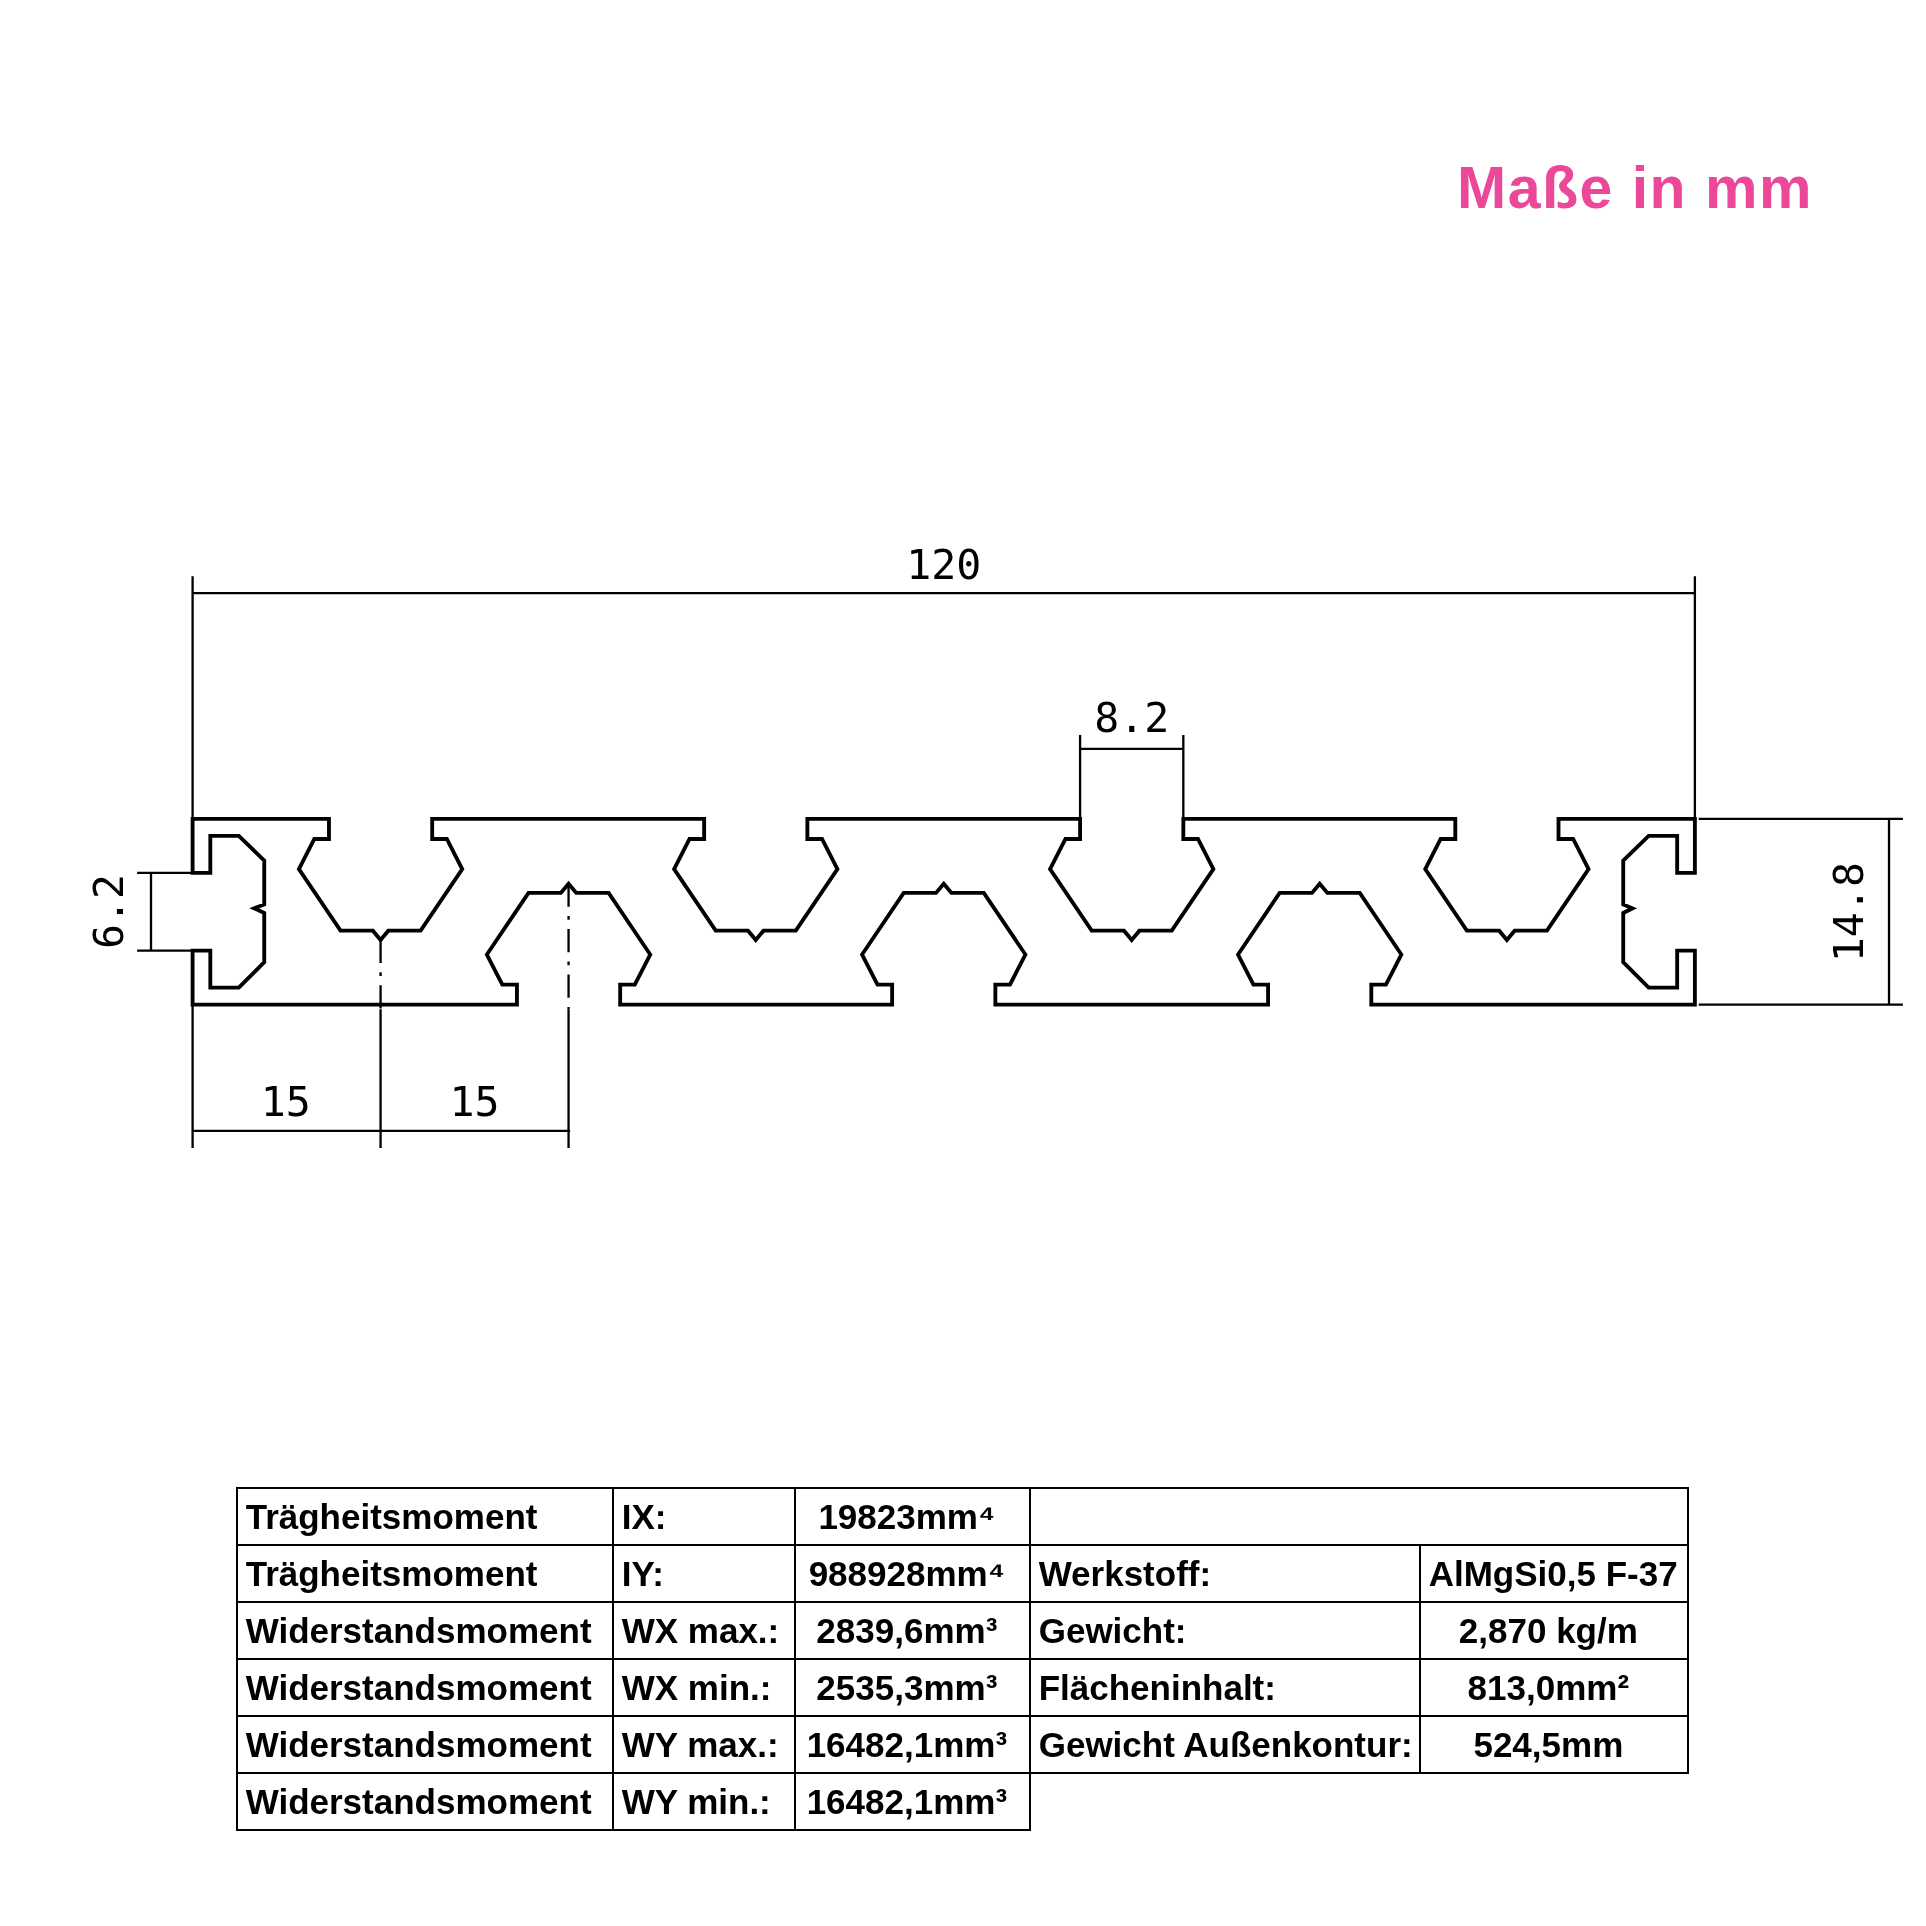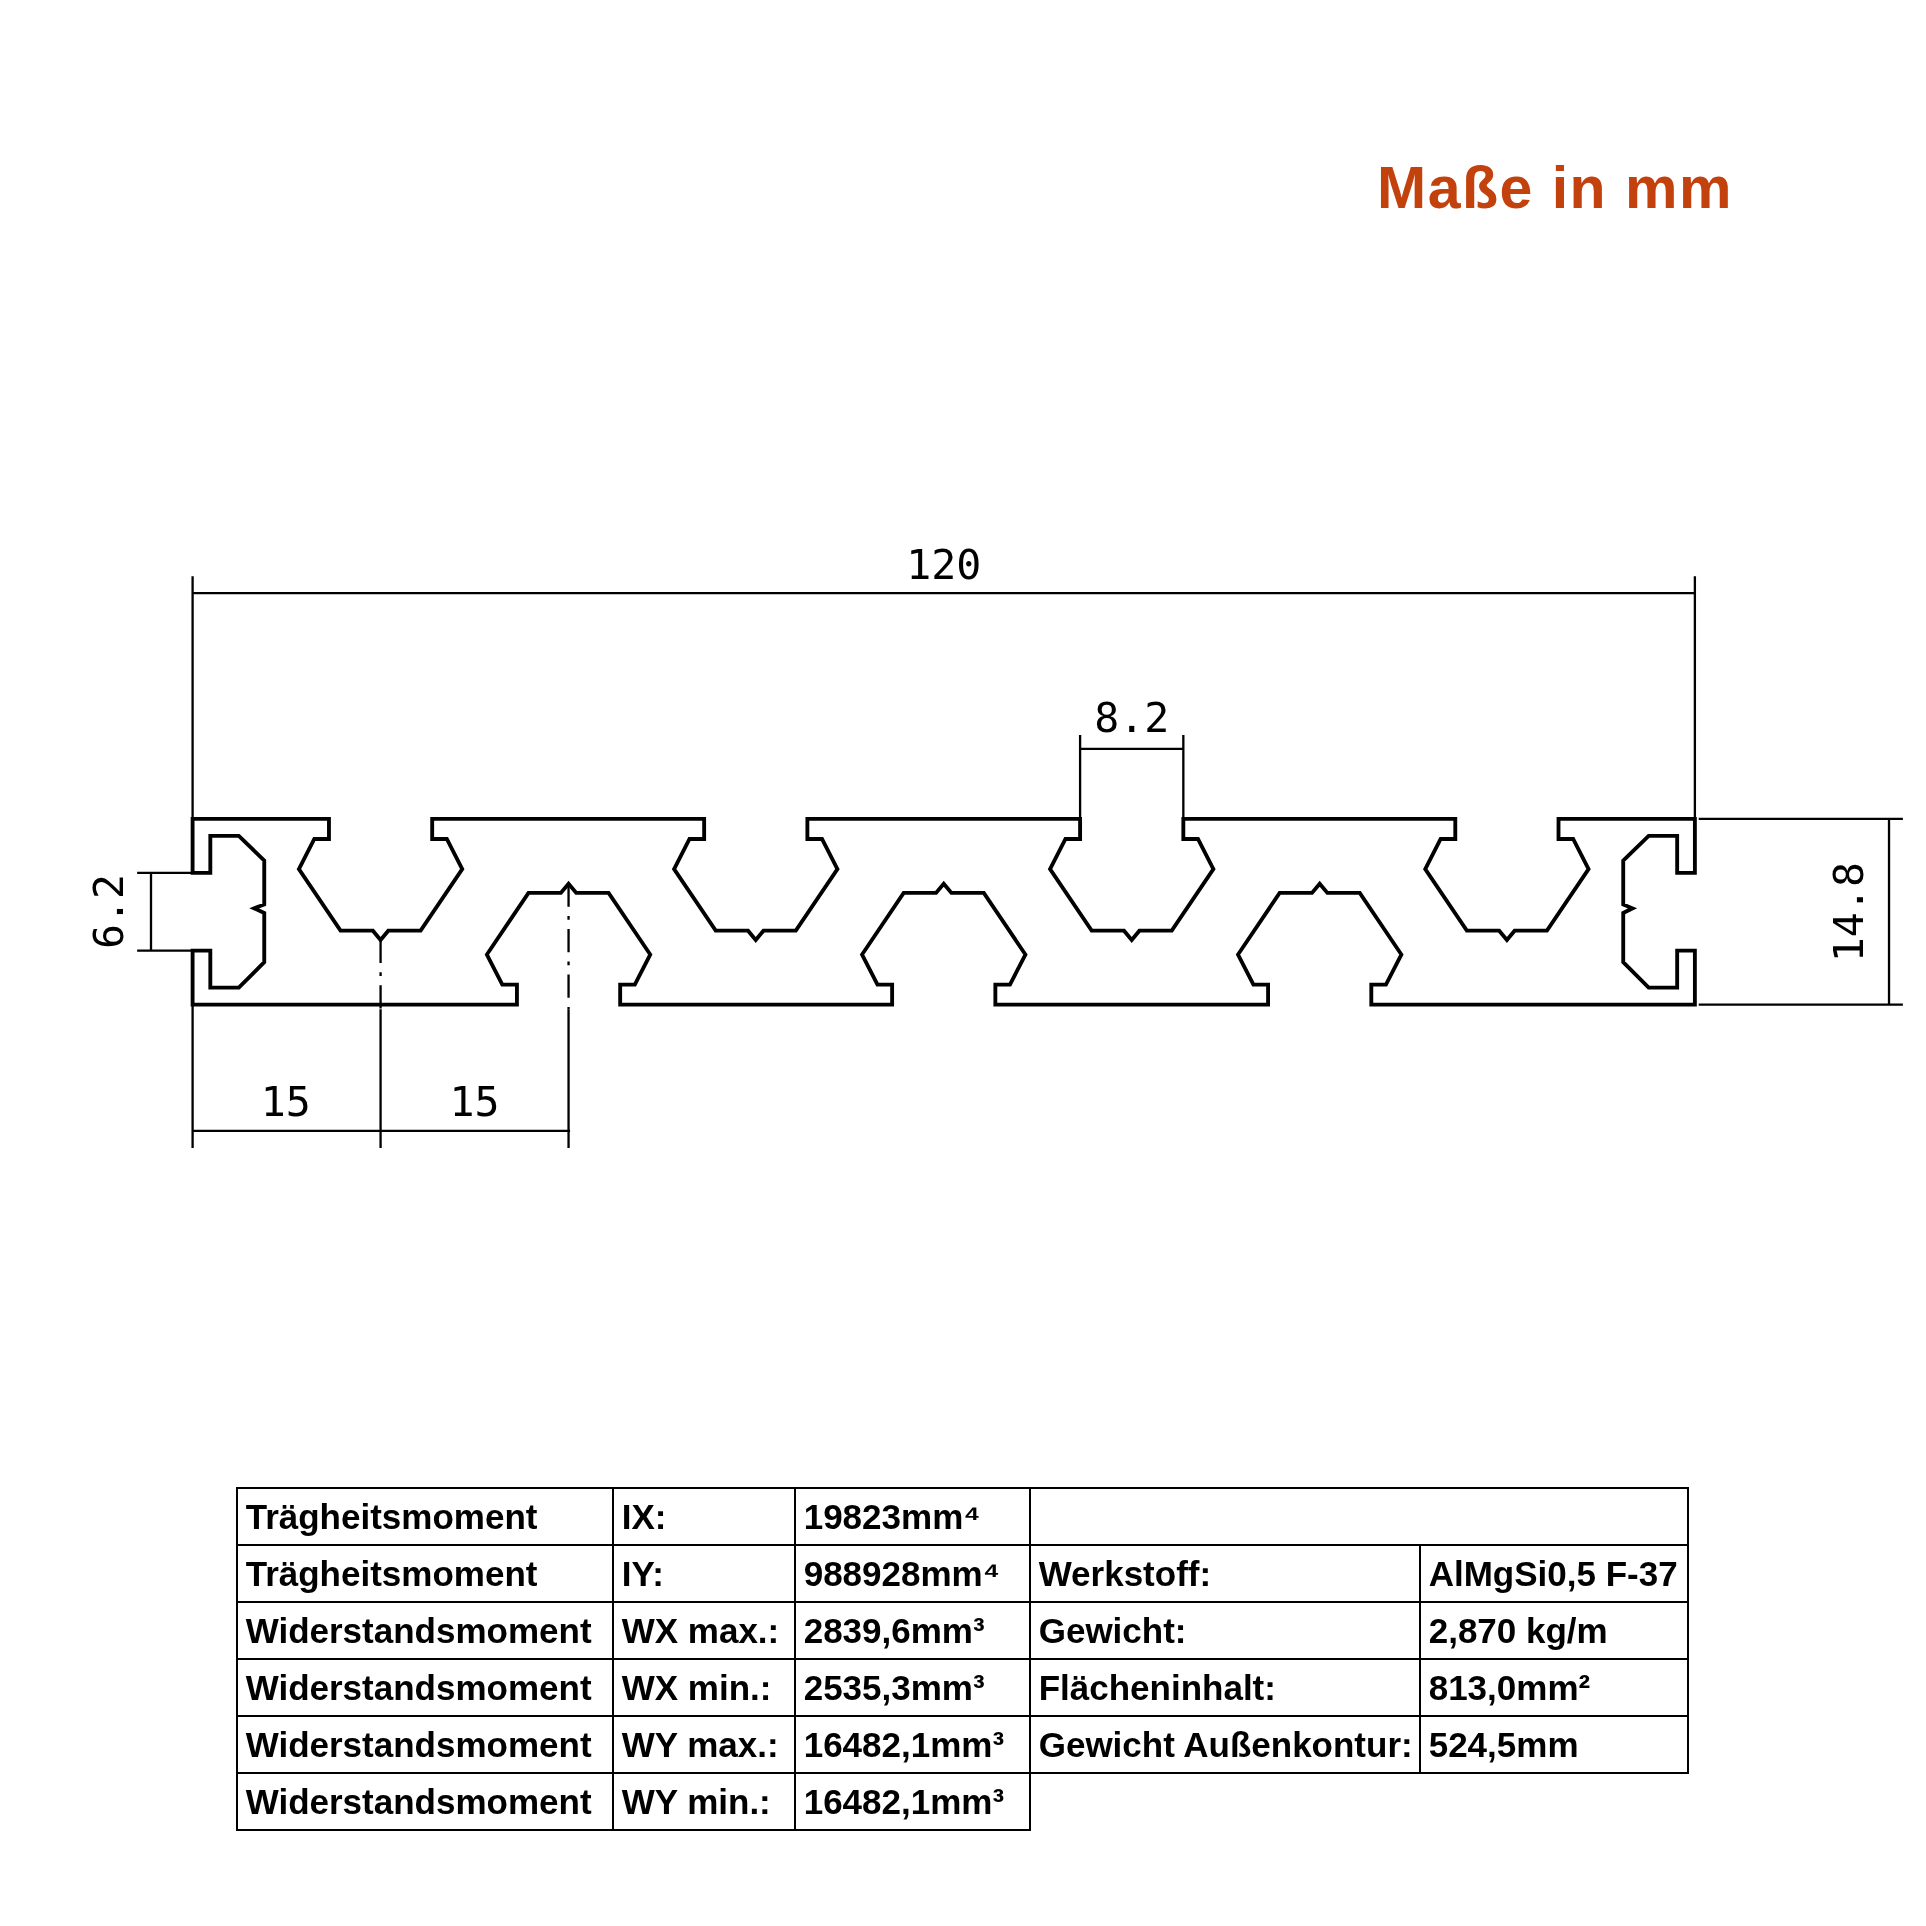--- a/index.html
+++ b/index.html
@@ -1,34 +1,34 @@
 <!DOCTYPE html>
 <html style="font-size:12.3px"><head>
 <meta charset="utf-8">
 <style>
   html,body{margin:0;padding:0;background:#ffffff;}
   #page{position:relative;width:1926px;height:1926px;background:#ffffff;overflow:hidden;
         font-family:"Liberation Sans","DejaVu Sans",sans-serif;color:#000;}
   
-  #units-note{position:absolute;left:1377px;top:154px;width:462px;
-              font-size:59px;font-weight:bold;letter-spacing:1.5px;color:#c2410c;}
+  #units-note{position:absolute;left:1457px;top:154px;width:462px;
+              font-size:59px;font-weight:bold;letter-spacing:1.5px;color:#ec4899;}
   
   #drawing{position:absolute;left:0;top:0;width:1926px;height:1926px;}
   .outline{fill:none;stroke:#000;stroke-width:5;stroke-linejoin:miter;}
   .dim{fill:none;stroke:#000;stroke-width:3;}
   .cl{fill:none;stroke:#000;stroke-width:3;stroke-dasharray:30 12 5 12;}
   .dimtext{font-family:"DejaVu Sans Mono","Liberation Mono",monospace;font-size:54px;fill:#000;}
   
   #spec-table{position:absolute;left:236px;top:1487px;width:1451px;
               border-collapse:collapse;table-layout:fixed;
               font-size:35px;font-family:"Liberation Sans","DejaVu Sans",sans-serif;}
   #spec-table td{border:2.3px solid #000;height:55px;padding:0 7.7px;white-space:nowrap;overflow:visible;vertical-align:middle;font-weight:bold;}
   #spec-table td.title-cell{border:3.1px solid #000;height:106px;text-align:center;
                             font-size:51px;font-weight:bold;}
-  #spec-table td.num{text-align:left;padding-right:19px;}
+  #spec-table td.num{text-align:center;padding-right:19px;}
   #spec-table td.open{border:none;}
 </style>
 </head>
 <body>
 
 <div id="page">
 
   <div id="units-note">Maße in mm</div>
 
   <svg id="drawing" viewBox="0 0 2500 2500" xmlns="http://www.w3.org/2000/svg">

